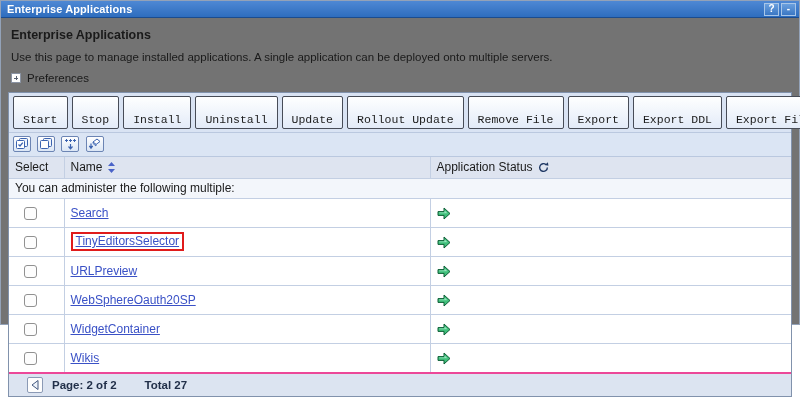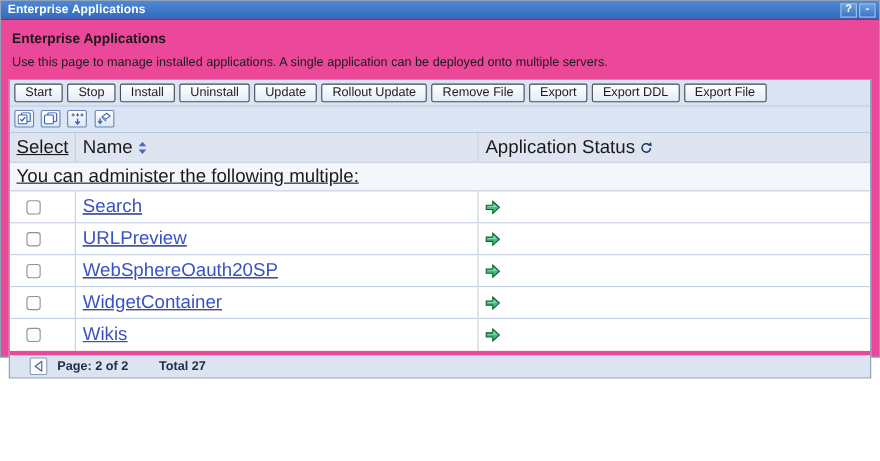--- a/index.html
+++ b/index.html
@@ -6,21 +6,21 @@
   html,body { background:#fff; }
   body {
     width: 800px; height: 419px;
     font-family: "Liberation Sans", "DejaVu Sans", sans-serif;
     font-size: 11.5px; color: #1a1a1a;
     position: relative; overflow: hidden;
   }
   .frame {
     width: 800px; height: 325px;
     border: 1px solid #93a2b8;
-    background: #ec4899;
+    background: #737373;
   }
   
   .titlebar {
     height: 17px;
     background: linear-gradient(#4e88d4, #2e6dbe);
     border-bottom: 1px solid #1b4c8e;
     display: flex; align-items: center;
     padding: 0 3px 0 6px;
   }
   .titlebar .title {
@@ -56,40 +56,40 @@
     border: 1px solid #8192ac;
     background: #fff;
   }
   .btnbar {
     background: #d9e3f3;
     border-bottom: 1px solid #bac8df;
     padding: 3px 3px 3px 4px;
     white-space: nowrap;
   }
   .wbtn {
-    font-family: Liberation Sans, sans-serif; font-size: 11.5px; color: #1c1c1c;
+    font-family: Liberation Mono, monospace; font-size: 11.5px; color: #1c1c1c;
     background: linear-gradient(#feffff, #e3ebf8);
     border: 1px solid #474c57; border-radius: 2px;
-    padding: 1px 9px 2px; margin-right: 4px;
+    padding: 16px 9px 2px; margin-right: 4px;
     cursor: pointer;
   }
   .iconbar {
     background: #dbe5f4;
     border-bottom: 1px solid #bac8df;
     padding: 3px 4px 4px;
   }
   .icon-btn {
     width: 18px; height: 16px; margin-right: 3px;
     border: 1px solid #6c85b4; border-radius: 2px;
     background: linear-gradient(#ffffff, #dbe6f5);
     display: inline-flex; align-items: center; justify-content: center;
     vertical-align: middle; cursor: pointer; padding: 0;
   }
   
-  table { width: 100%; border-collapse: collapse; font-size: 17px; text-decoration: underline; }
+  table { width: 100%; border-collapse: collapse; font-size: 12px; }
   th {
     background: #dee4f0; font-weight: normal; text-align: left;
     padding: 3px 6px; height: 21px;
   }
   th + th, td + td { border-left: 1px solid #c3cfe3; }
   .caption-row td {
     background: #f3f6fb; padding: 2px 6px 3px; height: 18px;
     border-top: 1px solid #c3cfe3; border-left: none;
   }
   tbody.rows td {
@@ -103,21 +103,21 @@
     width: 13px; height: 13px; margin-left: 9px;
     border: 1px solid #919191; border-radius: 3px;
     background: #fdfdfd; display: inline-block; vertical-align: middle;
     cursor: pointer;
   }
   a.app-link { color: #3a51c6; text-decoration: underline; cursor: pointer; text-align: center; }
   .hl-box { display: inline-block; border: 2px solid #e01b1b; padding: 0 3px 1px; }
   .status-cell svg { vertical-align: middle; }
   
   .footer {
-    background: #dce4f1; border-top: 4px solid #ec4899;
+    background: #dce4f1; border-top: 2px solid #ec4899;
     height: 24px; display: flex; align-items: center; padding: 0 6px;
   }
   .prev-btn {
     width: 16px; height: 16px; margin: 0 9px 0 12px;
     background: #fdfdfd; border: 1px solid #8b9ab5; border-radius: 2px;
     display: inline-flex; align-items: center; justify-content: center;
     cursor: pointer; padding: 0;
   }
   .pg-text { font-weight: bold; color: #22304a; }
   .pg-total { margin-left: 28px; }
@@ -129,20 +129,24 @@
 
   <div class="titlebar">
     <span class="title">Enterprise Applications</span>
     <span class="tb-btn">?</span>
     <span class="tb-btn">-</span>
   </div>
 
   <div class="content">
     <div class="page-heading">Enterprise Applications</div>
     <div class="page-desc">Use this page to manage installed applications. A single application can be deployed onto multiple servers.</div>
+    <div class="prefs">
+      <span class="expand-box"></span>
+      <span>Preferences</span>
+    </div>
   </div>
 
   <div class="table-shell">
 
     <div class="btnbar" id="btnbar"><button class="wbtn">Start</button><button class="wbtn">Stop</button><button class="wbtn">Install</button><button class="wbtn">Uninstall</button><button class="wbtn">Update</button><button class="wbtn">Rollout Update</button><button class="wbtn">Remove File</button><button class="wbtn">Export</button><button class="wbtn">Export DDL</button><button class="wbtn">Export File</button></div>
 
     <div class="iconbar">
       <button class="icon-btn" title="">
         <svg width="13" height="12" viewBox="0 0 13 12">
           <rect x="3.5" y="0.5" width="8" height="8" rx="1" fill="#eef4fc" stroke="#3b63b0"></rect>
@@ -206,20 +210,30 @@
     <td class="col-name"><span class="link-wrap"><a class="app-link" href="#">Search</a></span></td>
     <td class="status-cell">
       <svg width="14" height="13" viewBox="0 0 14 13">
         <polygon points="1,4.6 7,4.6 7,1 13,6.5 7,12 7,8.4 1,8.4" fill="#3fbf7a" stroke="#0d5e36" stroke-width="1"></polygon>
         <polygon points="2.2,5.6 7.5,5.6 7.5,3.4 10.5,6.2 2.2,6.2" fill="#9fe8c4" opacity="0.9"></polygon>
       </svg>
     </td>
   </tr>
           <tr>
     <td class="col-select"><span class="checkbox"></span></td>
+    <td class="col-name"><span class="link-wrap hl-box"><a class="app-link" href="#">TinyEditorsSelector</a></span></td>
+    <td class="status-cell">
+      <svg width="14" height="13" viewBox="0 0 14 13">
+        <polygon points="1,4.6 7,4.6 7,1 13,6.5 7,12 7,8.4 1,8.4" fill="#3fbf7a" stroke="#0d5e36" stroke-width="1"></polygon>
+        <polygon points="2.2,5.6 7.5,5.6 7.5,3.4 10.5,6.2 2.2,6.2" fill="#9fe8c4" opacity="0.9"></polygon>
+      </svg>
+    </td>
+  </tr>
+          <tr>
+    <td class="col-select"><span class="checkbox"></span></td>
     <td class="col-name"><span class="link-wrap"><a class="app-link" href="#">URLPreview</a></span></td>
     <td class="status-cell">
       <svg width="14" height="13" viewBox="0 0 14 13">
         <polygon points="1,4.6 7,4.6 7,1 13,6.5 7,12 7,8.4 1,8.4" fill="#3fbf7a" stroke="#0d5e36" stroke-width="1"></polygon>
         <polygon points="2.2,5.6 7.5,5.6 7.5,3.4 10.5,6.2 2.2,6.2" fill="#9fe8c4" opacity="0.9"></polygon>
       </svg>
     </td>
   </tr>
           <tr>
     <td class="col-select"><span class="checkbox"></span></td>

